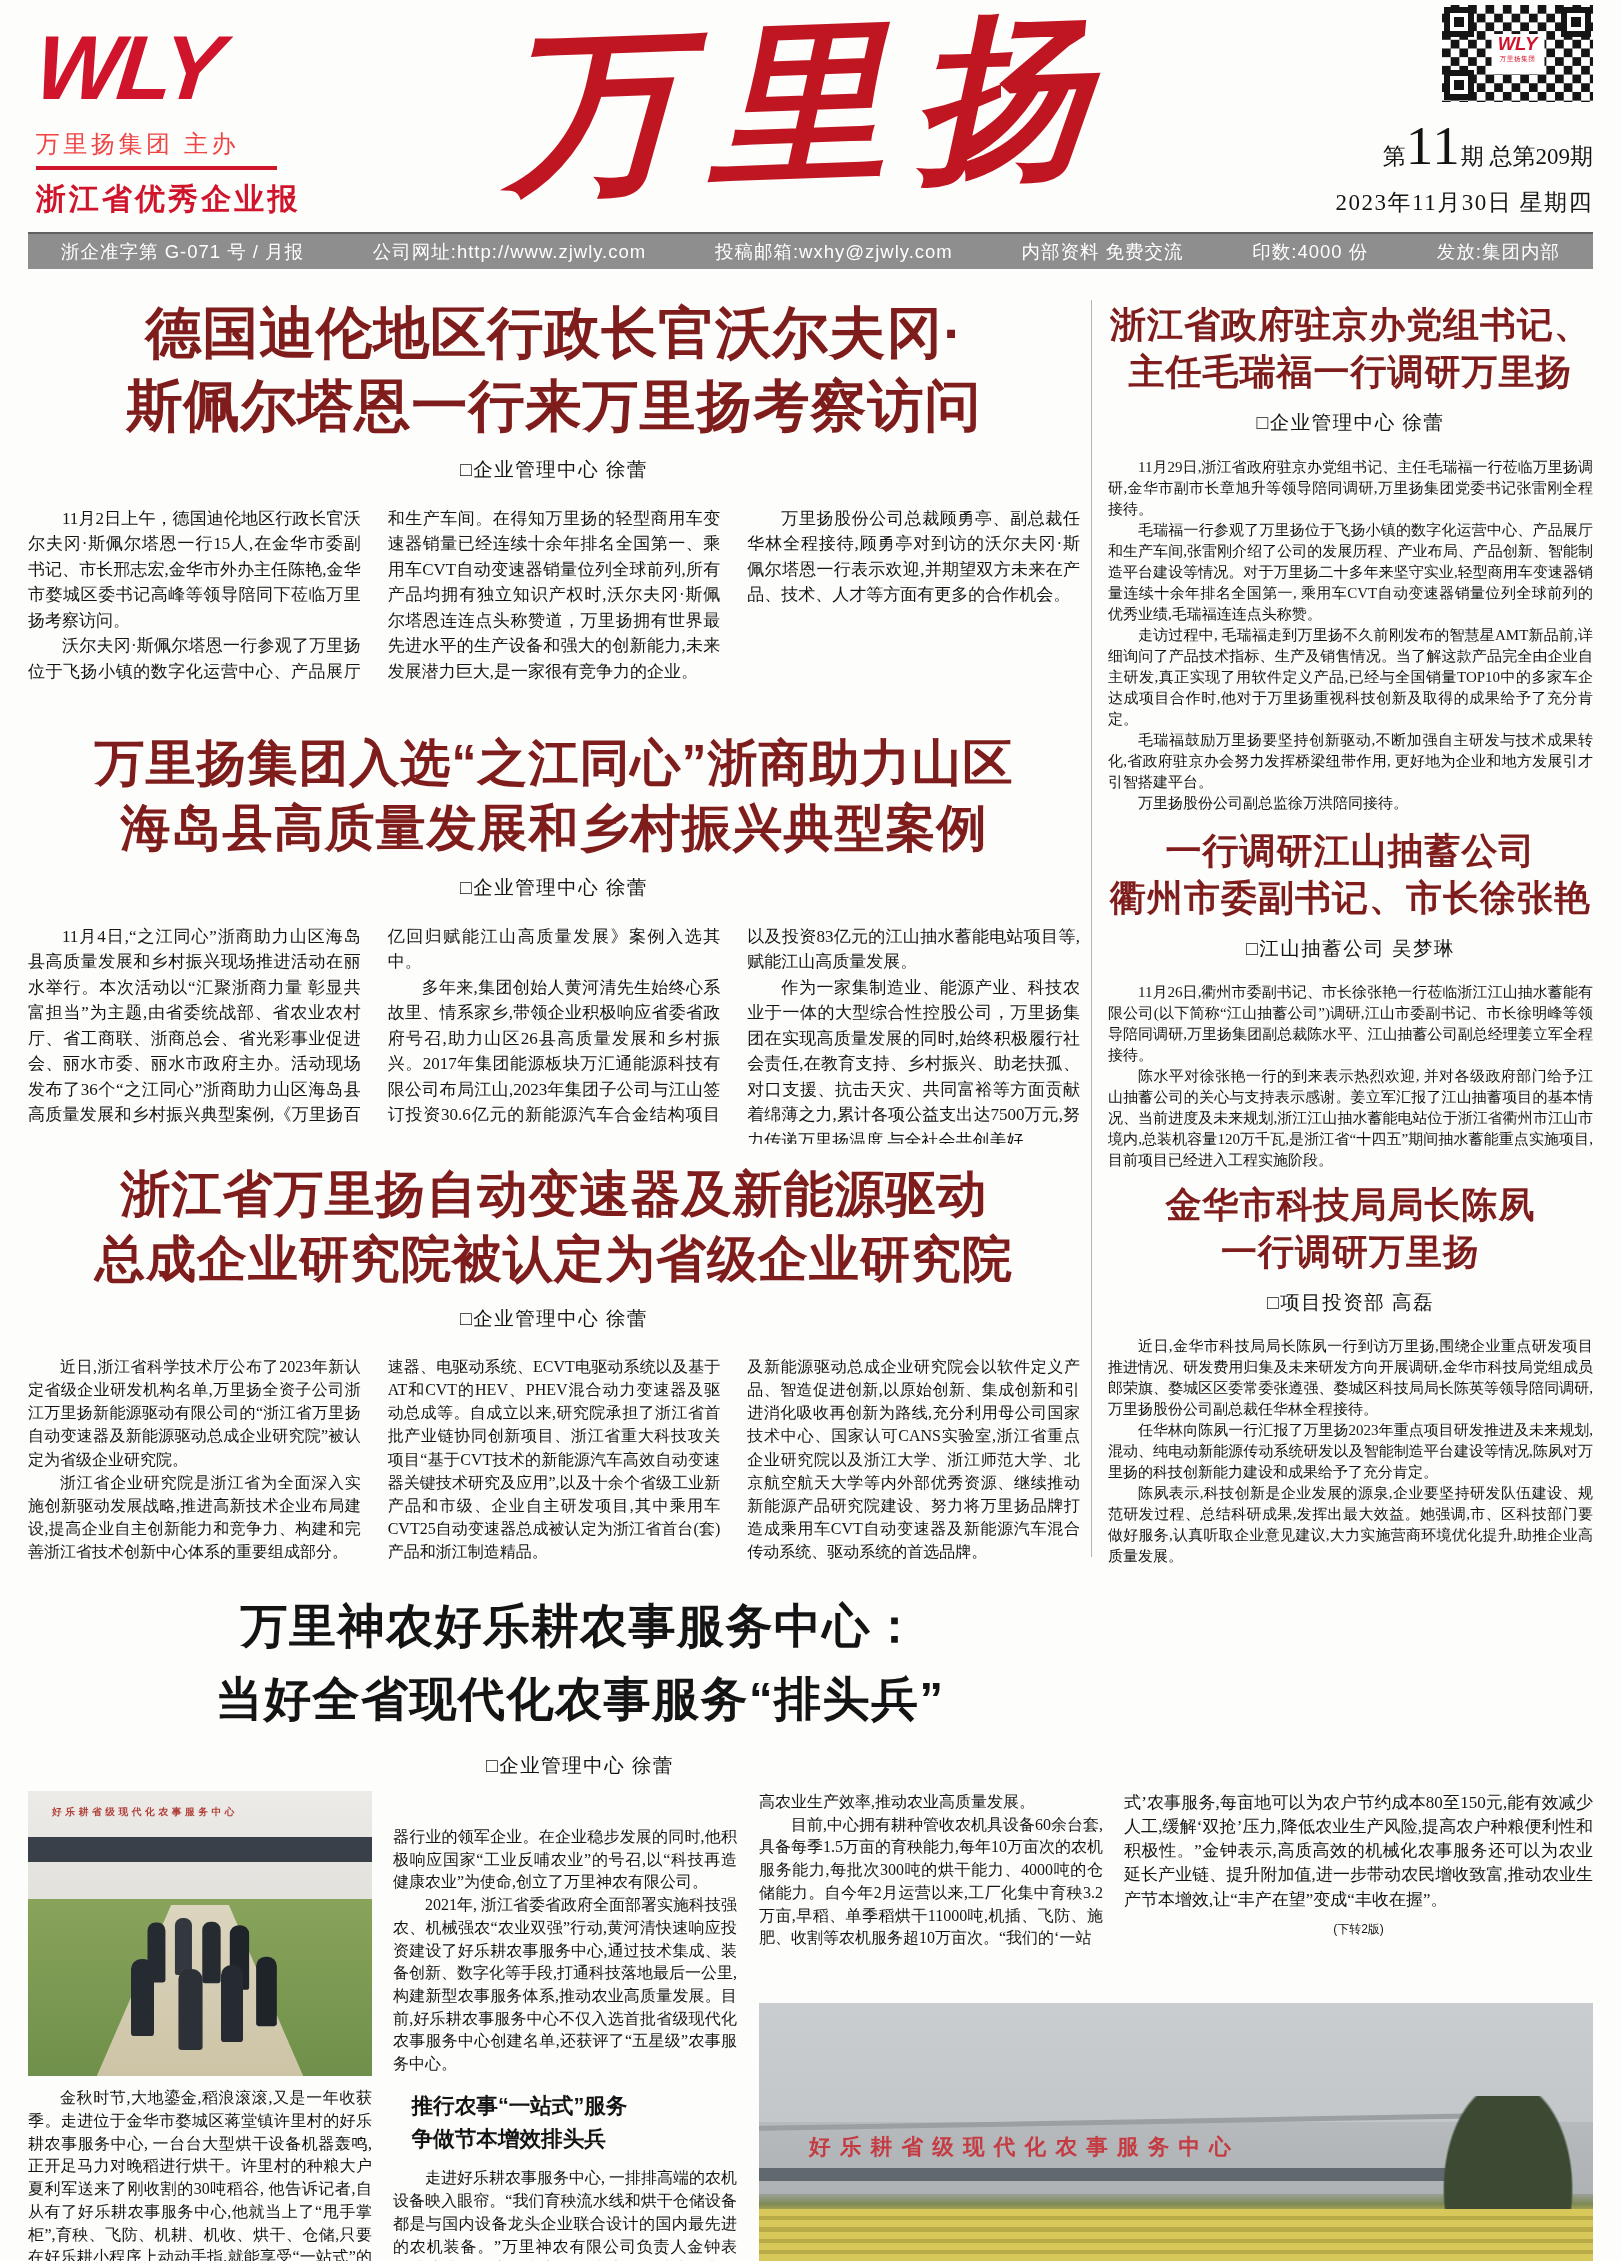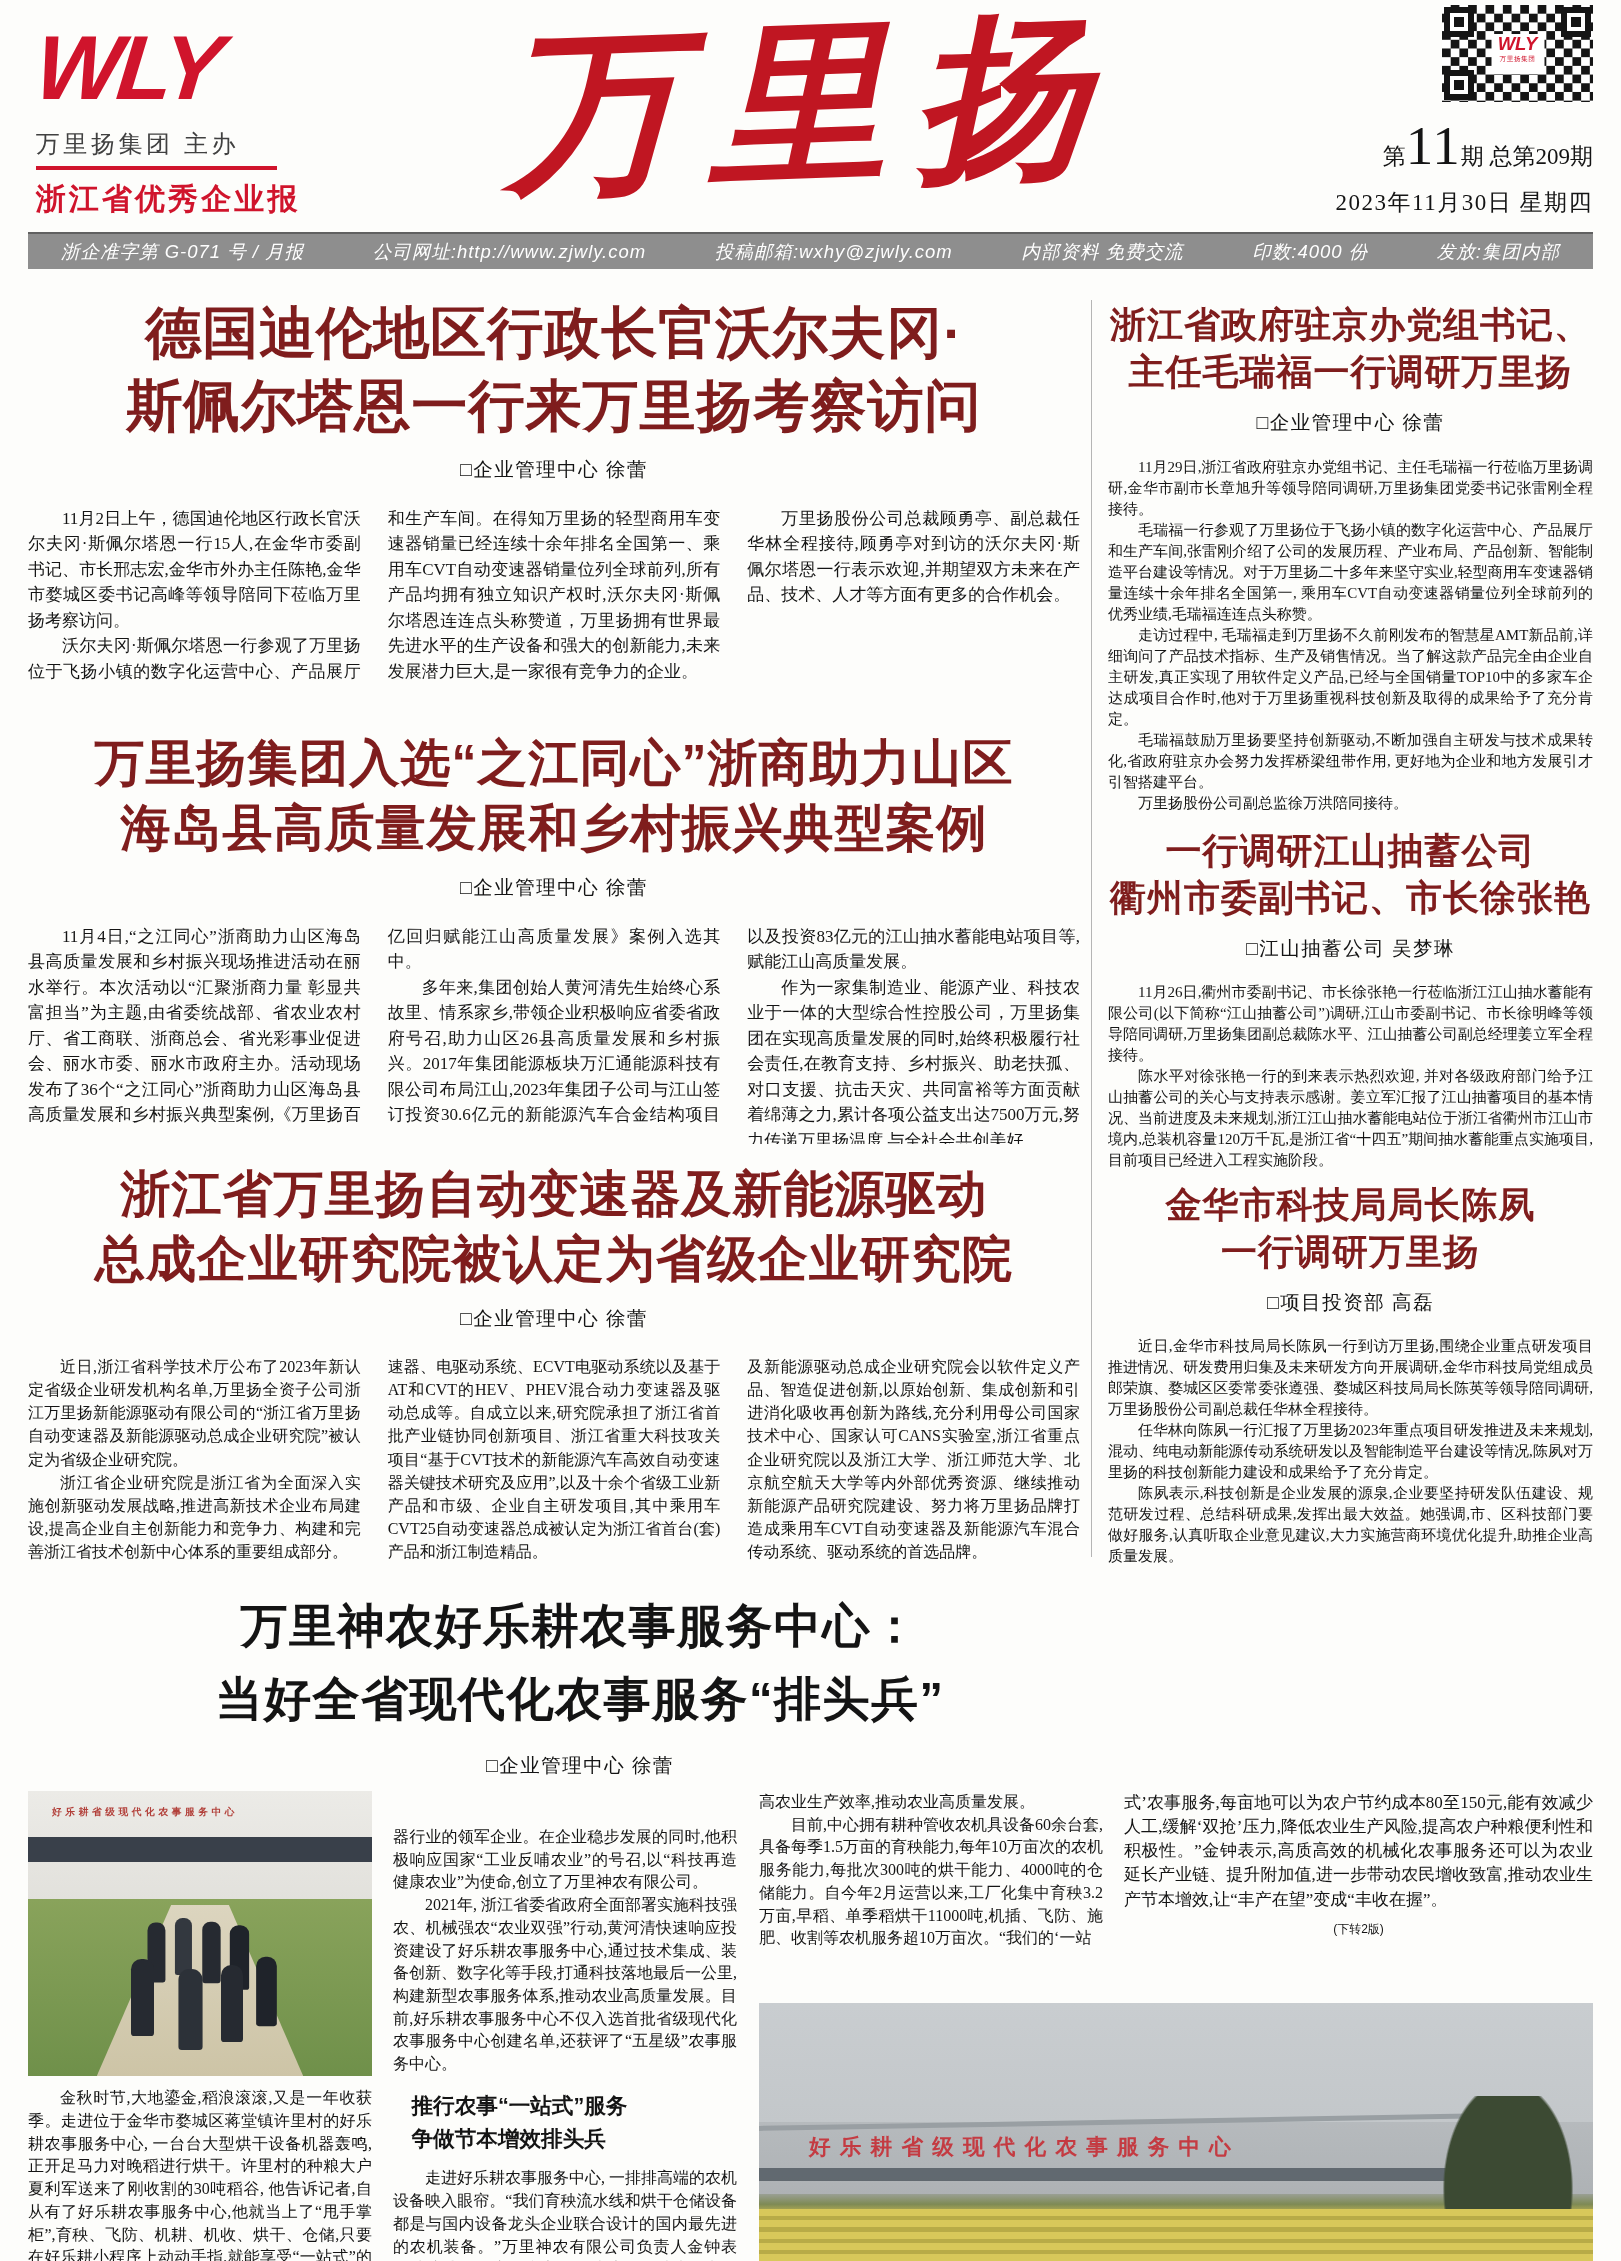--- a/index.html
+++ b/index.html
@@ -4,21 +4,21 @@
 <style>
   html,body{margin:0;padding:0;background:#888;}
   .page{position:relative;width:1621px;height:2261px;background:#fdfdfb;overflow:hidden;
         font-family:"Liberation Serif","DejaVu Serif",serif;color:#141414;}
   
   .header{position:absolute;left:28px;top:10.3px;right:28px;height:216px;}
   .wly-logo{position:absolute;left:7.7px;top:15.4px;font-family:"Liberation Sans","DejaVu Sans",sans-serif;
             font-style:italic;font-weight:900;font-size:91px;line-height:.92;color:#d0142c;
             letter-spacing:-4.1px;transform:skewX(-6deg);}
   .organizer{position:absolute;left:7.7px;top:118px;font-size:24px;letter-spacing:3.6px;
-             font-family:"Liberation Sans",sans-serif;color:#404040;}
+             font-family:"Liberation Sans",sans-serif;color:#ef4444;}
   .redline{position:absolute;left:7.7px;top:156px;width:241px;height:3.6px;background:#d0142c;}
   .award{position:absolute;left:7.7px;top:169px;font-size:30px;font-weight:700;letter-spacing:3.1px;
          color:#d0142c;font-family:"Liberation Sans",sans-serif;}
   .masthead-title{position:absolute;left:50%;top:-23px;transform:translateX(-50%) rotate(-2deg);
                   font-family:"DejaVu Serif",serif;font-weight:900;font-style:italic;
                   font-size:177px;letter-spacing:28px;color:#c01622;white-space:nowrap;}
   
   .qr{position:absolute;right:0;top:-5.1px;width:151px;height:97px;overflow:hidden;
       background:repeating-conic-gradient(#151515 0% 25%,#ffffff 0% 50%) 0 0/17.4px 17.4px;}
   .qr .marker{position:absolute;width:30px;height:30px;border:6.2px solid #151515;background:#fff;box-sizing:border-box;}
@@ -28,21 +28,21 @@
              background:#fff;text-align:center;font-family:"Liberation Sans",sans-serif;}
   .qr-center .t1{color:#d0142c;font-weight:900;font-style:italic;font-size:18.5px;line-height:1.1;margin-top:3.1px;}
   .qr-center .t2{color:#d0142c;font-size:6.7px;letter-spacing:0.5px;}
   .issue{position:absolute;right:0;top:114px;text-align:right;font-size:23px;white-space:nowrap;}
   .issue .num{font-size:55px;font-weight:500;line-height:.8;letter-spacing:1px;}
   .pub-date{position:absolute;right:0;top:177px;font-size:23px;letter-spacing:1.5px;white-space:nowrap;}
   
   .infobar{position:absolute;left:28px;right:28px;top:232px;height:37px;background:#8e8e8e;
            border-top:2.6px solid #606060;display:flex;align-items:center;justify-content:space-between;
            padding:0 33px;box-sizing:border-box;color:#fff;font-size:18.5px;
-           font-family:"Liberation Sans",sans-serif;letter-spacing:1px;font-style:italic;}
+           font-family:"Liberation Sans",sans-serif;letter-spacing:1px;}
   
   .vdiv{position:absolute;left:1091px;top:300px;width:1px;height:1257px;background:#b5b5b5;}
   .left-sec{position:absolute;left:28px;top:287px;width:1052px;height:1283px;}
   .right-sec{position:absolute;left:1108px;top:287px;width:485px;height:1283px;}
   .article{position:absolute;left:0;right:0;overflow:hidden;}
   .hl{font-family:"Liberation Sans","DejaVu Sans",sans-serif;font-weight:900;text-align:center;
       line-height:1.3;letter-spacing:1px;color:#7f1d1d;}
   .hl-a1{font-size:56px;}
   .hl-a23{font-size:50px;}
   .hl-r{font-size:36px;}

